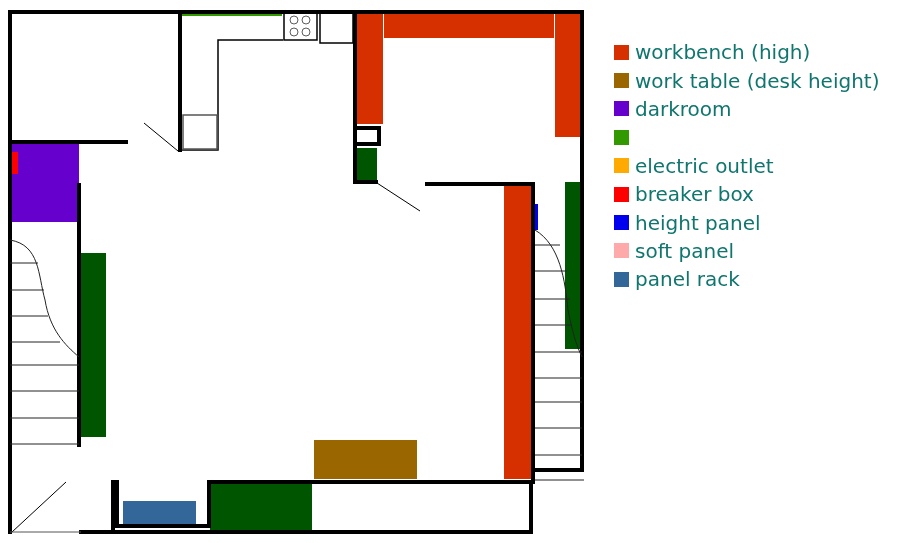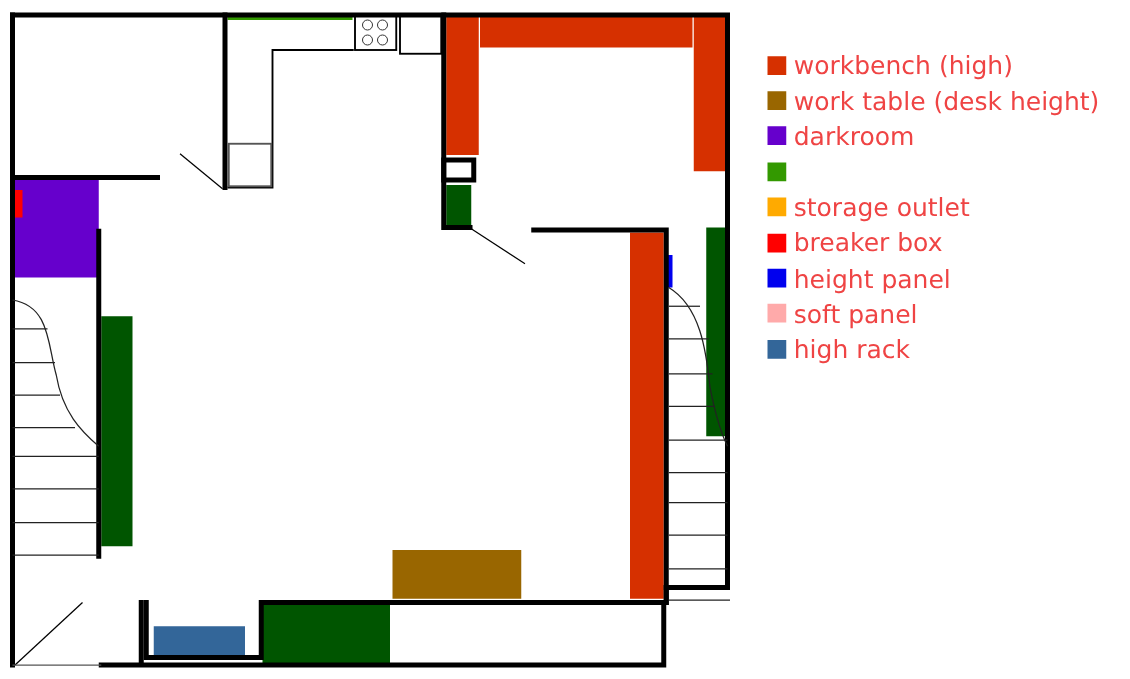--- a/index.html
+++ b/index.html
@@ -1,19 +1,19 @@
 <!DOCTYPE html>
 <html><head>
 <meta charset="utf-8">
 <style>
   html, body { margin:0; padding:0; background:#ffffff; }
   body { width:904px; height:543px; position:relative; overflow:hidden; font-family:"DejaVu Sans", sans-serif; }
   #plan { position:absolute; left:0; top:0; width:600px; height:543px; }
   .legend { position:absolute; left:614px; top:38px; }
-  .legend-item { display:flex; align-items:center; height:28.4px; font-size:20px; color:#ef4444; white-space:nowrap; }
+  .legend-item { display:flex; align-items:center; height:28.4px; font-size:20px; color:#0f766e; white-space:nowrap; }
   .swatch { width:15px; height:15px; margin-right:6px; flex:none; }
 </style>
 </head>
 <body>
 
 <svg id="plan" width="600" height="543" viewBox="0 0 600 543">
   <g id="furniture-layer">
       <rect x="357" y="12" width="26" height="112" fill="#d63000"></rect>
       <rect x="384" y="12" width="170" height="26" fill="#d63000"></rect>
       <rect x="555" y="12" width="27" height="125" fill="#d63000"></rect>
@@ -103,31 +103,31 @@
     </div>
   <div class="legend-item">
       <span class="swatch" style="background: rgb(102, 0, 204);"></span>
       <span>darkroom</span>
     </div>
   <div class="legend-item">
       <span class="swatch" style="background: rgb(51, 153, 0);"></span>
     </div>
   <div class="legend-item">
       <span class="swatch" style="background: rgb(255, 170, 0);"></span>
-      <span>storage outlet</span>
+      <span>electric outlet</span>
     </div>
   <div class="legend-item">
       <span class="swatch" style="background: rgb(255, 0, 0);"></span>
       <span>breaker box</span>
     </div>
   <div class="legend-item">
       <span class="swatch" style="background: rgb(0, 0, 238);"></span>
       <span>height panel</span>
     </div>
   <div class="legend-item">
       <span class="swatch" style="background: rgb(255, 170, 170);"></span>
       <span>soft panel</span>
     </div>
   <div class="legend-item">
       <span class="swatch" style="background: rgb(51, 102, 153);"></span>
-      <span>high rack</span>
+      <span>panel rack</span>
     </div>
 </div>
 
 </body></html>

